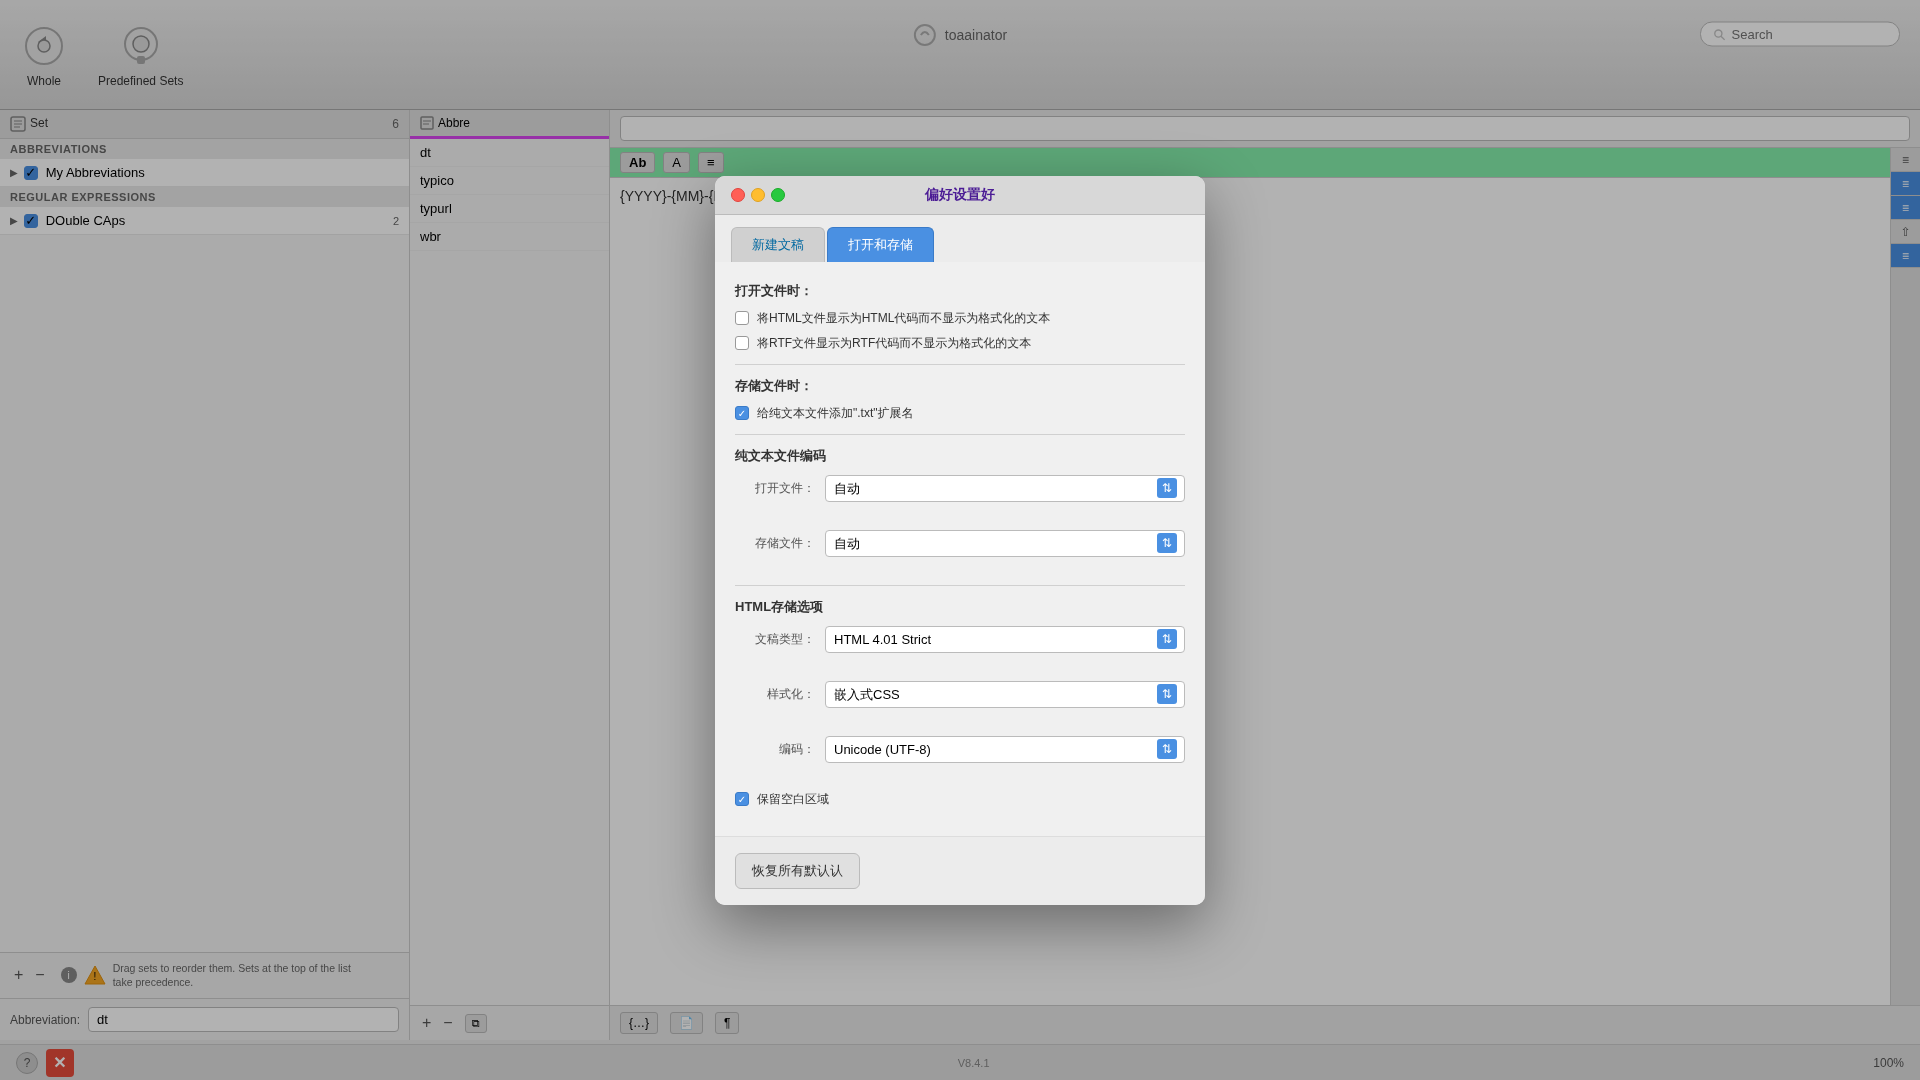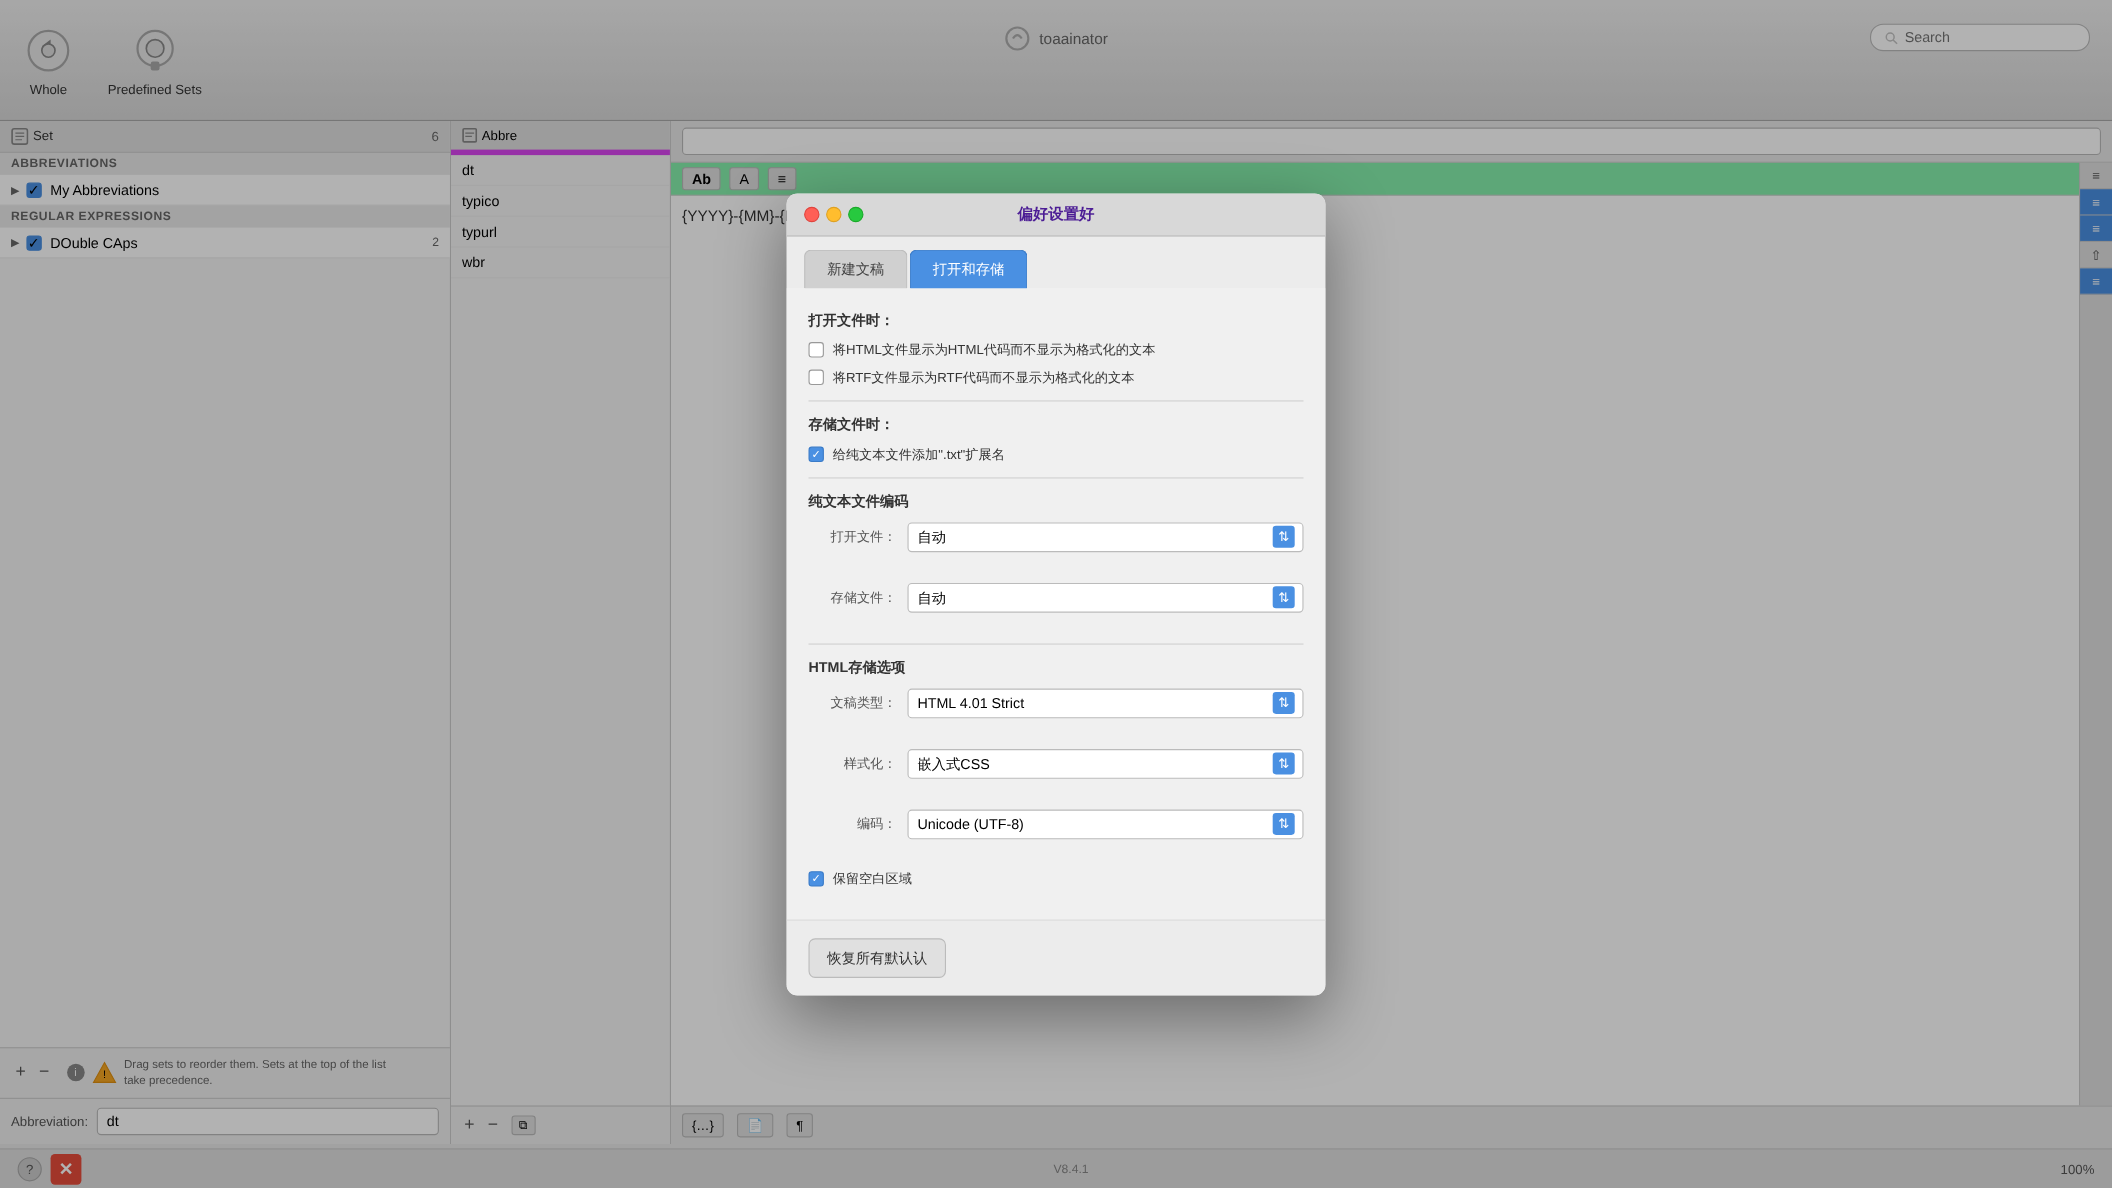--- a/index.html
+++ b/index.html
@@ -254,21 +254,21 @@
       background: #f5f5f5;
       display: flex;
       flex-direction: column;
     }
 
     .second-panel-header {
       display: flex;
       align-items: center;
       padding: 6px 10px;
       background: #e0e0e0;
-      border-bottom: 5px solid #d946ef;
+      border-bottom: 3px solid #d946ef;
       font-size: 12px;
     }
 
     .abbr-list-item {
       padding: 6px 10px;
       font-size: 13px;
       border-bottom: 1px solid #eee;
       cursor: pointer;
     }
 
@@ -345,21 +345,21 @@
       padding: 12px 16px 0;
       gap: 2px;
     }
 
     .modal-tab {
       padding: 8px 20px;
       font-size: 13px;
       border-radius: 6px 6px 0 0;
       cursor: pointer;
       background: #d0d0d0;
-      color: #404040;
+      color: #0369a1;
       border: 1px solid #bbb;
       border-bottom: none;
     }
 
     .modal-tab.active {
       background: #4a90e2;
       color: white;
       border-color: #3a7bc8;
     }
 

